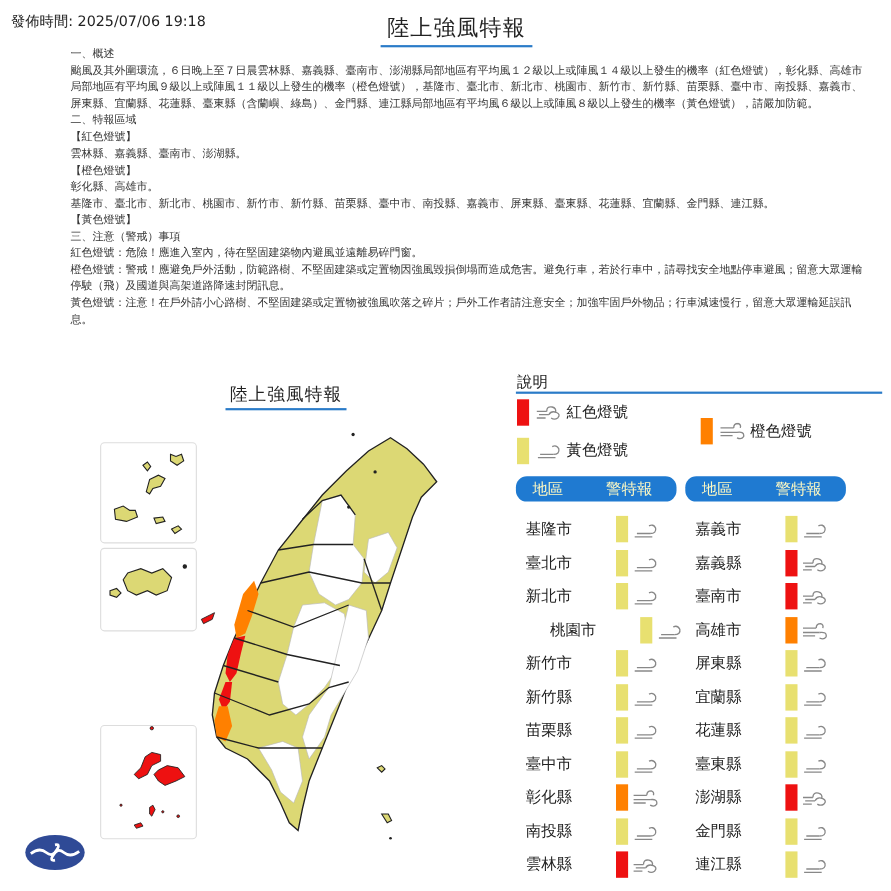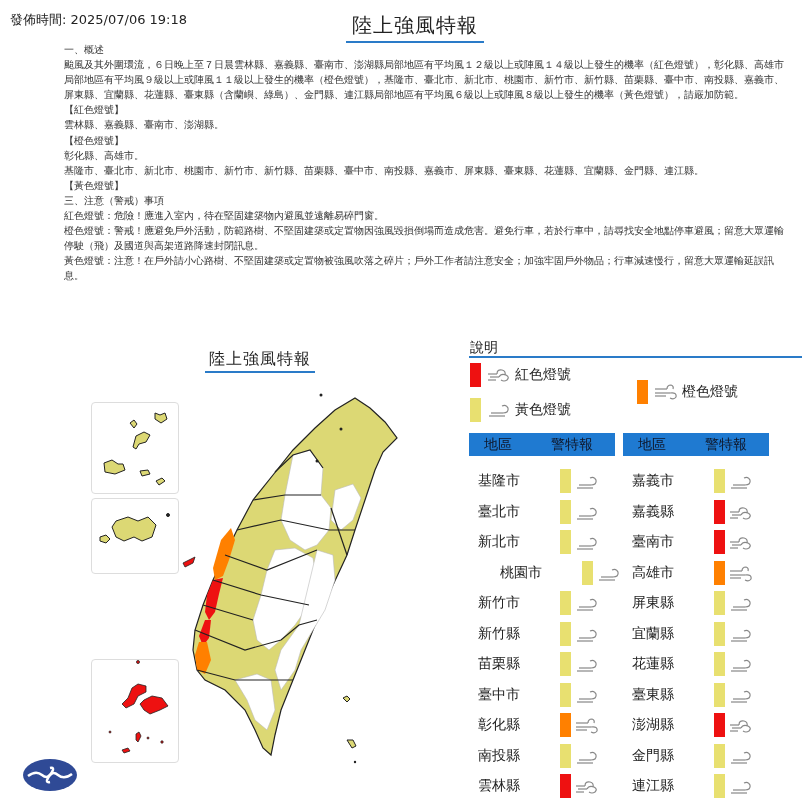--- a/index.html
+++ b/index.html
@@ -13,38 +13,39 @@
   .bulletin p { margin:0; }
   .map-title { position:absolute; left:205px; top:349px; font-size:16px; color:#222;
                padding:0 4px 1px 4px; border-bottom:2px solid #2a7bc8; letter-spacing:1px; }
   .inset { position:absolute; border:1px solid #ddd; border-radius:4px; background:#fff; }
   .map-area { position:absolute; left:85px; top:380px; width:360px; height:420px; }
   .legend-title { position:absolute; left:470px; top:339px; font-size:14px; color:#222; }
   .legend-rule { position:absolute; left:469px; top:356px; width:333px; height:2px; background:#2a7bc8; }
   .legend-item { position:absolute; display:flex; align-items:center; font-size:14px; color:#222; }
   .swatch { width:11px; height:24px; display:inline-block; margin-right:6px; }
   .wind-icon { width:24px; height:16px; display:inline-block; margin-right:4px; }
-  .tbl-head { position:absolute; height:23px; background:#1f7ad1; color:#0f172a; font-size:14px;
-              display:flex; align-items:center; }
+  .tbl-head { position:absolute; height:23px; background:#1f7ad1; color:#fef9c3; font-size:14px;
+              display:flex; align-items:center;border-radius:10px; }
   .tbl-head span { position:absolute; }
   .row { position:absolute; height:24px; display:flex; align-items:center; font-size:14px; color:#222; }
   .row .region { position:absolute; left:0; width:60px; }
   .row .swatch { position:absolute; top:0; margin:0; }
   .row .wind-icon { position:absolute; top:5px; margin:0; }
   .logo { position:absolute; left:22px; top:758px; width:56px; height:34px; }
 </style>
 </head>
 <body>
 
 <div class="issue-time">發佈時間: 2025/07/06 19:18</div>
 <div class="main-title">陸上強風特報</div>
 
 <div class="bulletin">
   <p>一、概述</p>
   <p>颱風及其外圍環流，６日晚上至７日晨雲林縣、嘉義縣、臺南市、澎湖縣局部地區有平均風１２級以上或陣風１４級以上發生的機率（紅色燈號），彰化縣、高雄市局部地區有平均風９級以上或陣風１１級以上發生的機率（橙色燈號），基隆市、臺北市、新北市、桃園市、新竹市、新竹縣、苗栗縣、臺中市、南投縣、嘉義市、屏東縣、宜蘭縣、花蓮縣、臺東縣（含蘭嶼、綠島）、金門縣、連江縣局部地區有平均風６級以上或陣風８級以上發生的機率（黃色燈號），請嚴加防範。</p>
+  <p>二、特報區域</p>
   <p>【紅色燈號】</p>
   <p>雲林縣、嘉義縣、臺南市、澎湖縣。</p>
   <p>【橙色燈號】</p>
   <p>彰化縣、高雄市。</p>
   <p>基隆市、臺北市、新北市、桃園市、新竹市、新竹縣、苗栗縣、臺中市、南投縣、嘉義市、屏東縣、臺東縣、花蓮縣、宜蘭縣、金門縣、連江縣。</p>
   <p>【黃色燈號】</p>
   <p>三、注意（警戒）事項</p>
   <p>紅色燈號：危險！應進入室內，待在堅固建築物內避風並遠離易碎門窗。</p>
   <p>橙色燈號：警戒！應避免戶外活動，防範路樹、不堅固建築或定置物因強風毀損倒塌而造成危害。避免行車，若於行車中，請尋找安全地點停車避風；留意大眾運輸停駛（飛）及國道與高架道路降速封閉訊息。</p>
   <p>黃色燈號：注意！在戶外請小心路樹、不堅固建築或定置物被強風吹落之碎片；戶外工作者請注意安全；加強牢固戶外物品；行車減速慢行，留意大眾運輸延誤訊息。</p>

